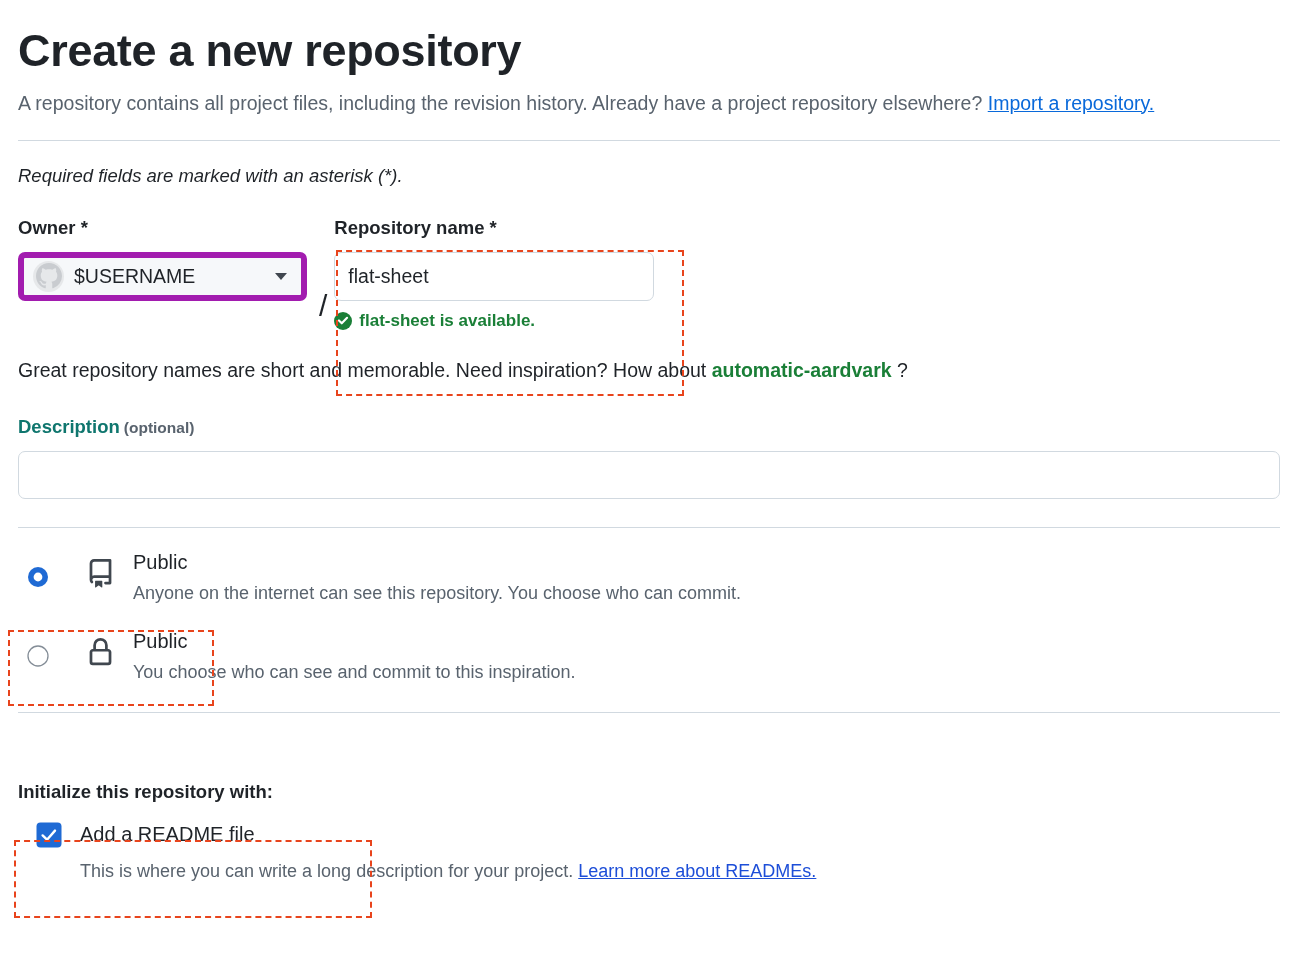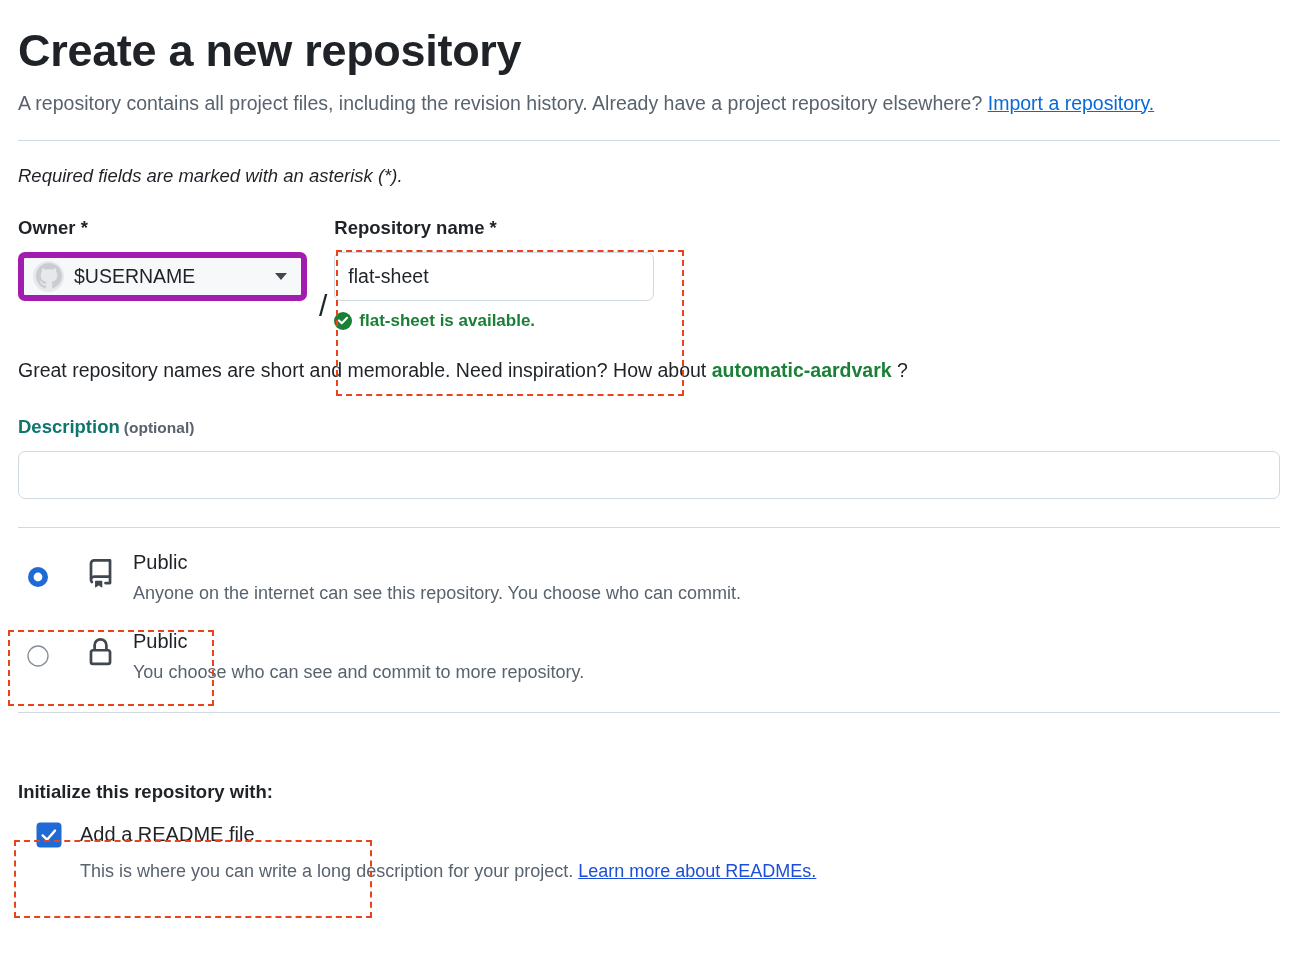--- a/index.html
+++ b/index.html
@@ -372,21 +372,21 @@
       <span class="vis-icon">
         <svg width="29" height="29" viewBox="0 0 16 16" fill="currentColor" aria-hidden="true">
           <path d="M4 4a4 4 0 0 1 8 0v2h.25c.966 0 1.75.784 1.75 1.75v5.5A1.75 1.75 0 0 1
             12.25 15h-8.5A1.75 1.75 0 0 1 2 13.25v-5.5C2 6.784 2.784 6 3.75 6H4Zm8.25
             3.5h-8.5a.25.25 0 0 0-.25.25v5.5c0 .138.112.25.25.25h8.5a.25.25 0 0 0
             .25-.25v-5.5a.25.25 0 0 0-.25-.25ZM10.5 6V4a2.5 2.5 0 1 0-5 0v2Z"></path>
         </svg>
       </span>
       <span class="vis-text">
         <span class="vis-title">Public</span>
-        <span class="vis-desc" style="display:block">You choose who can see and commit to more repository.</span>
+        <span class="vis-desc" style="display:block">You choose who can see and commit to this inspiration.</span>
       </span>
     </div>
   </div>
 
   <hr class="divider after-vis">
 
   <div class="init-block">
     <span class="init-title">Initialize this repository with:</span>
 
     <div class="init-row">

